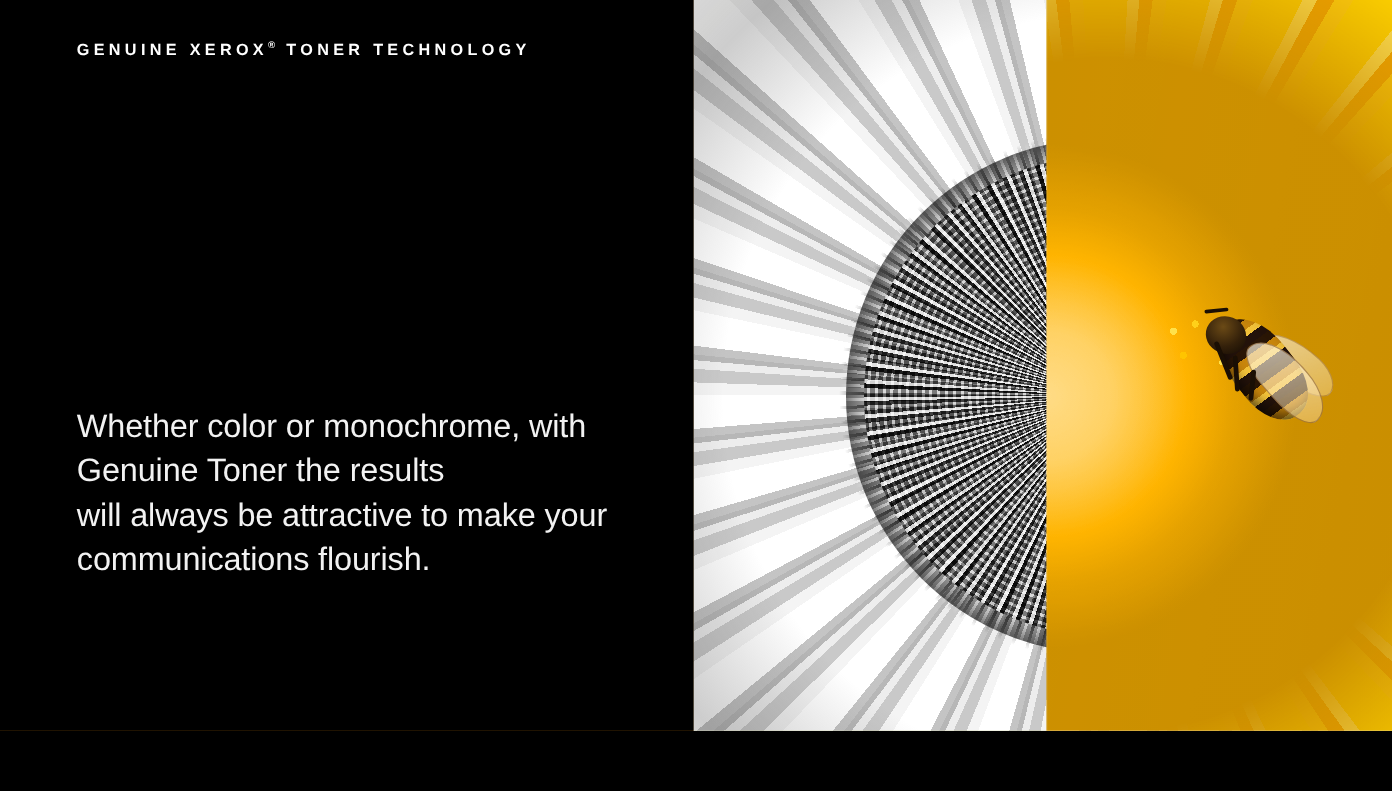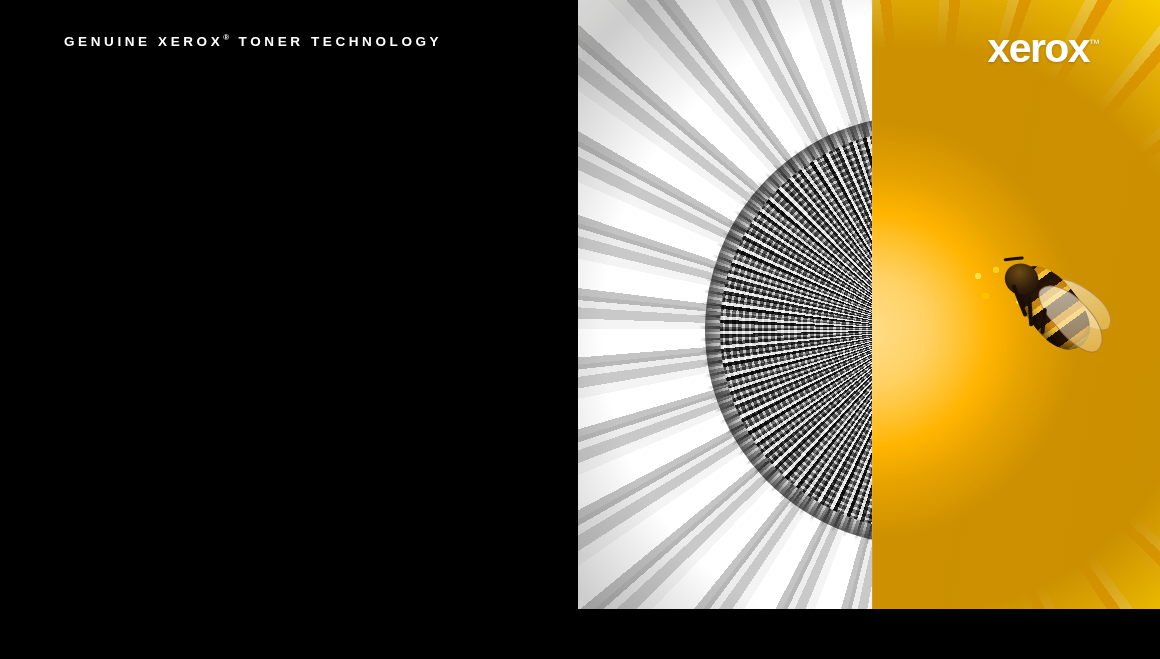--- a/index.html
+++ b/index.html
@@ -213,17 +213,20 @@
     </div>
 
     <div class="seam"></div>
   </div>
 
   <div class="left-panel">
 
     <div class="eyebrow"><span>GENUINE XEROX</span><span class="reg">®</span><span> TONER TECHNOLOGY</span></div>
 
 
+    <div class="subcopy">Whether color or monochrome, with
+Genuine Toner the results
+will always be attractive to make your
+communications flourish.</div>
   </div>
 
-  <div class="logo"><span>xerox</span><span class="tm">™</span></div>
 
 </div>
 
 </body></html>

